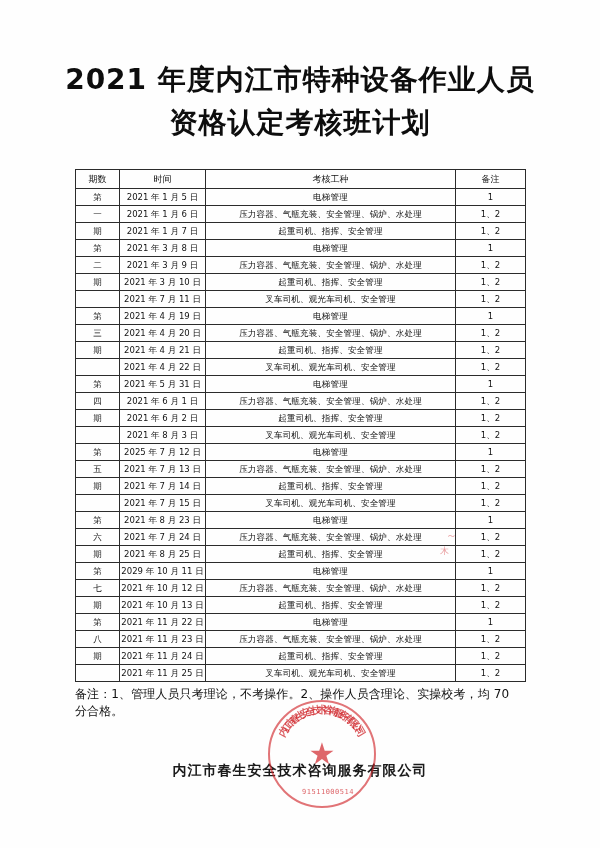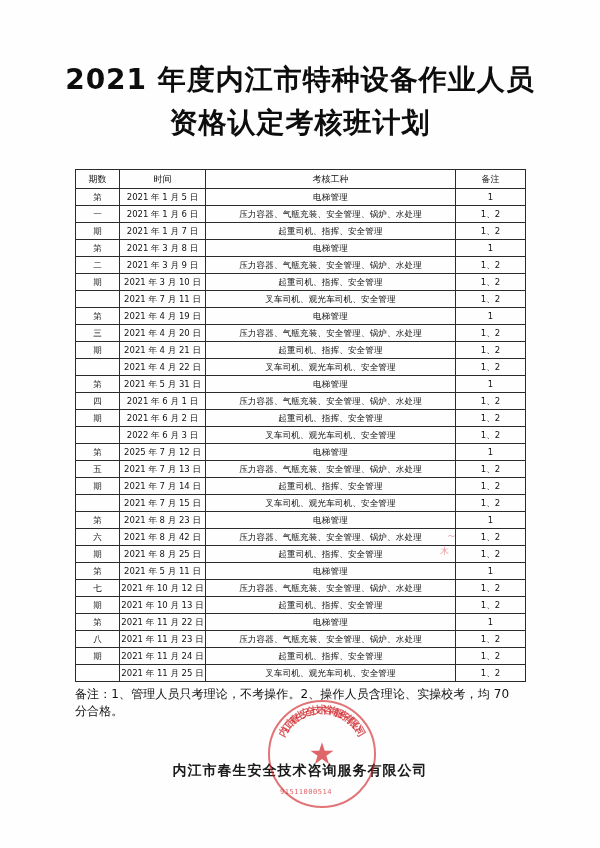--- a/index.html
+++ b/index.html
@@ -127,21 +127,21 @@
     color: rgba(206, 30, 36, 0.72);
     font-weight: bold;
     transform-origin: 0 0;
     white-space: nowrap;
   }
   .seal .bottom-text {
     position: absolute;
     left: 12px;
     right: 0;
     bottom: 12px;
-    text-align: left;
+    text-align: center;
     font-size: 7px;
     color: rgba(206, 30, 36, 0.7);
     font-family: "DejaVu Sans Mono", monospace;
     letter-spacing: 0.5px;
     margin-top: 30px;
   }
   .smudge {
     position: absolute;
     color: rgba(206, 30, 36, 0.45);
     font-size: 11px;
@@ -254,21 +254,21 @@
             <td class="note">1、2</td>
           </tr>
           <tr>
             <td class="period">期</td>
             <td class="date">2021 年 6 月 2 日</td>
             <td class="trade">起重司机、指挥、安全管理</td>
             <td class="note">1、2</td>
           </tr>
           <tr>
             <td class="period"></td>
-            <td class="date">2022 年 6 月 3 日</td>
+            <td class="date">2021 年 8 月 3 日</td>
             <td class="trade">叉车司机、观光车司机、安全管理</td>
             <td class="note">1、2</td>
           </tr>
           <tr>
             <td class="period">第</td>
             <td class="date">2025 年 7 月 12 日</td>
             <td class="trade">电梯管理</td>
             <td class="note">1</td>
           </tr>
           <tr>
@@ -290,33 +290,33 @@
             <td class="note">1、2</td>
           </tr>
           <tr>
             <td class="period">第</td>
             <td class="date">2021 年 8 月 23 日</td>
             <td class="trade">电梯管理</td>
             <td class="note">1</td>
           </tr>
           <tr>
             <td class="period">六</td>
-            <td class="date">2021 年 8 月 42 日</td>
+            <td class="date">2021 年 7 月 24 日</td>
             <td class="trade">压力容器、气瓶充装、安全管理、锅炉、水处理</td>
             <td class="note">1、2</td>
           </tr>
           <tr>
             <td class="period">期</td>
             <td class="date">2021 年 8 月 25 日</td>
             <td class="trade">起重司机、指挥、安全管理</td>
             <td class="note">1、2</td>
           </tr>
           <tr>
             <td class="period">第</td>
-            <td class="date">2021 年 5 月 11 日</td>
+            <td class="date">2029 年 10 月 11 日</td>
             <td class="trade">电梯管理</td>
             <td class="note">1</td>
           </tr>
           <tr>
             <td class="period">七</td>
             <td class="date">2021 年 10 月 12 日</td>
             <td class="trade">压力容器、气瓶充装、安全管理、锅炉、水处理</td>
             <td class="note">1、2</td>
           </tr>
           <tr>

